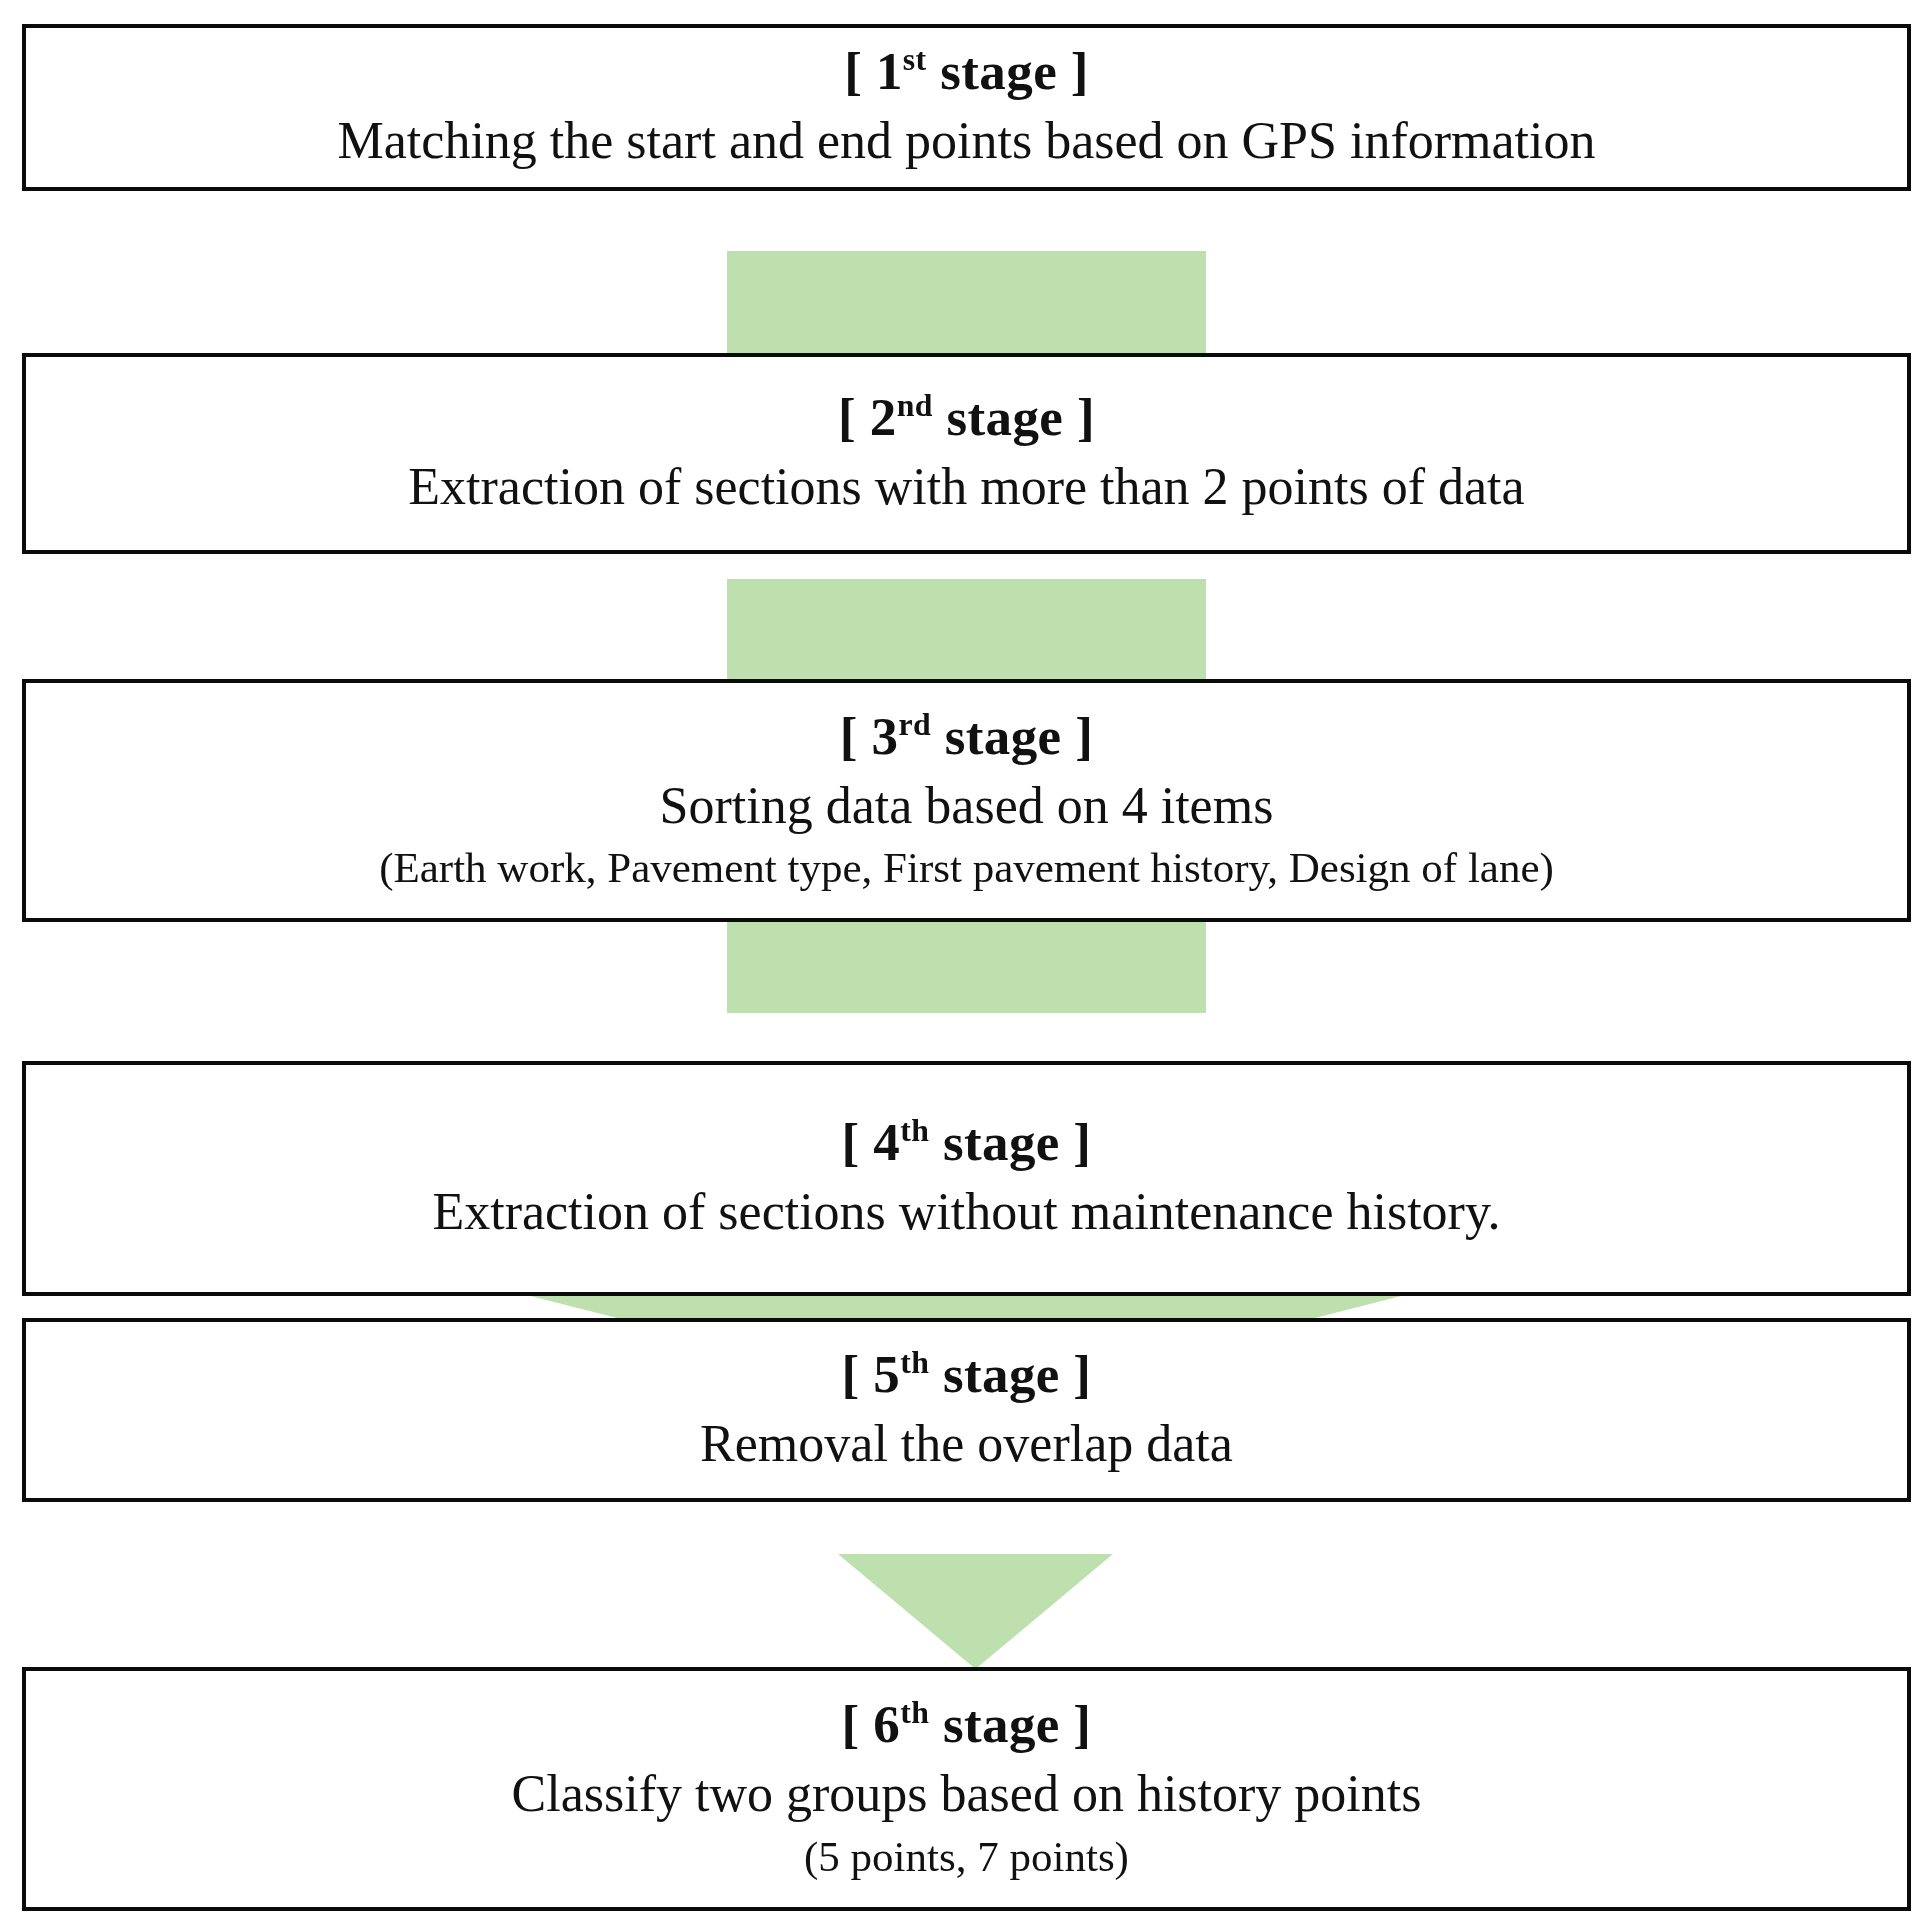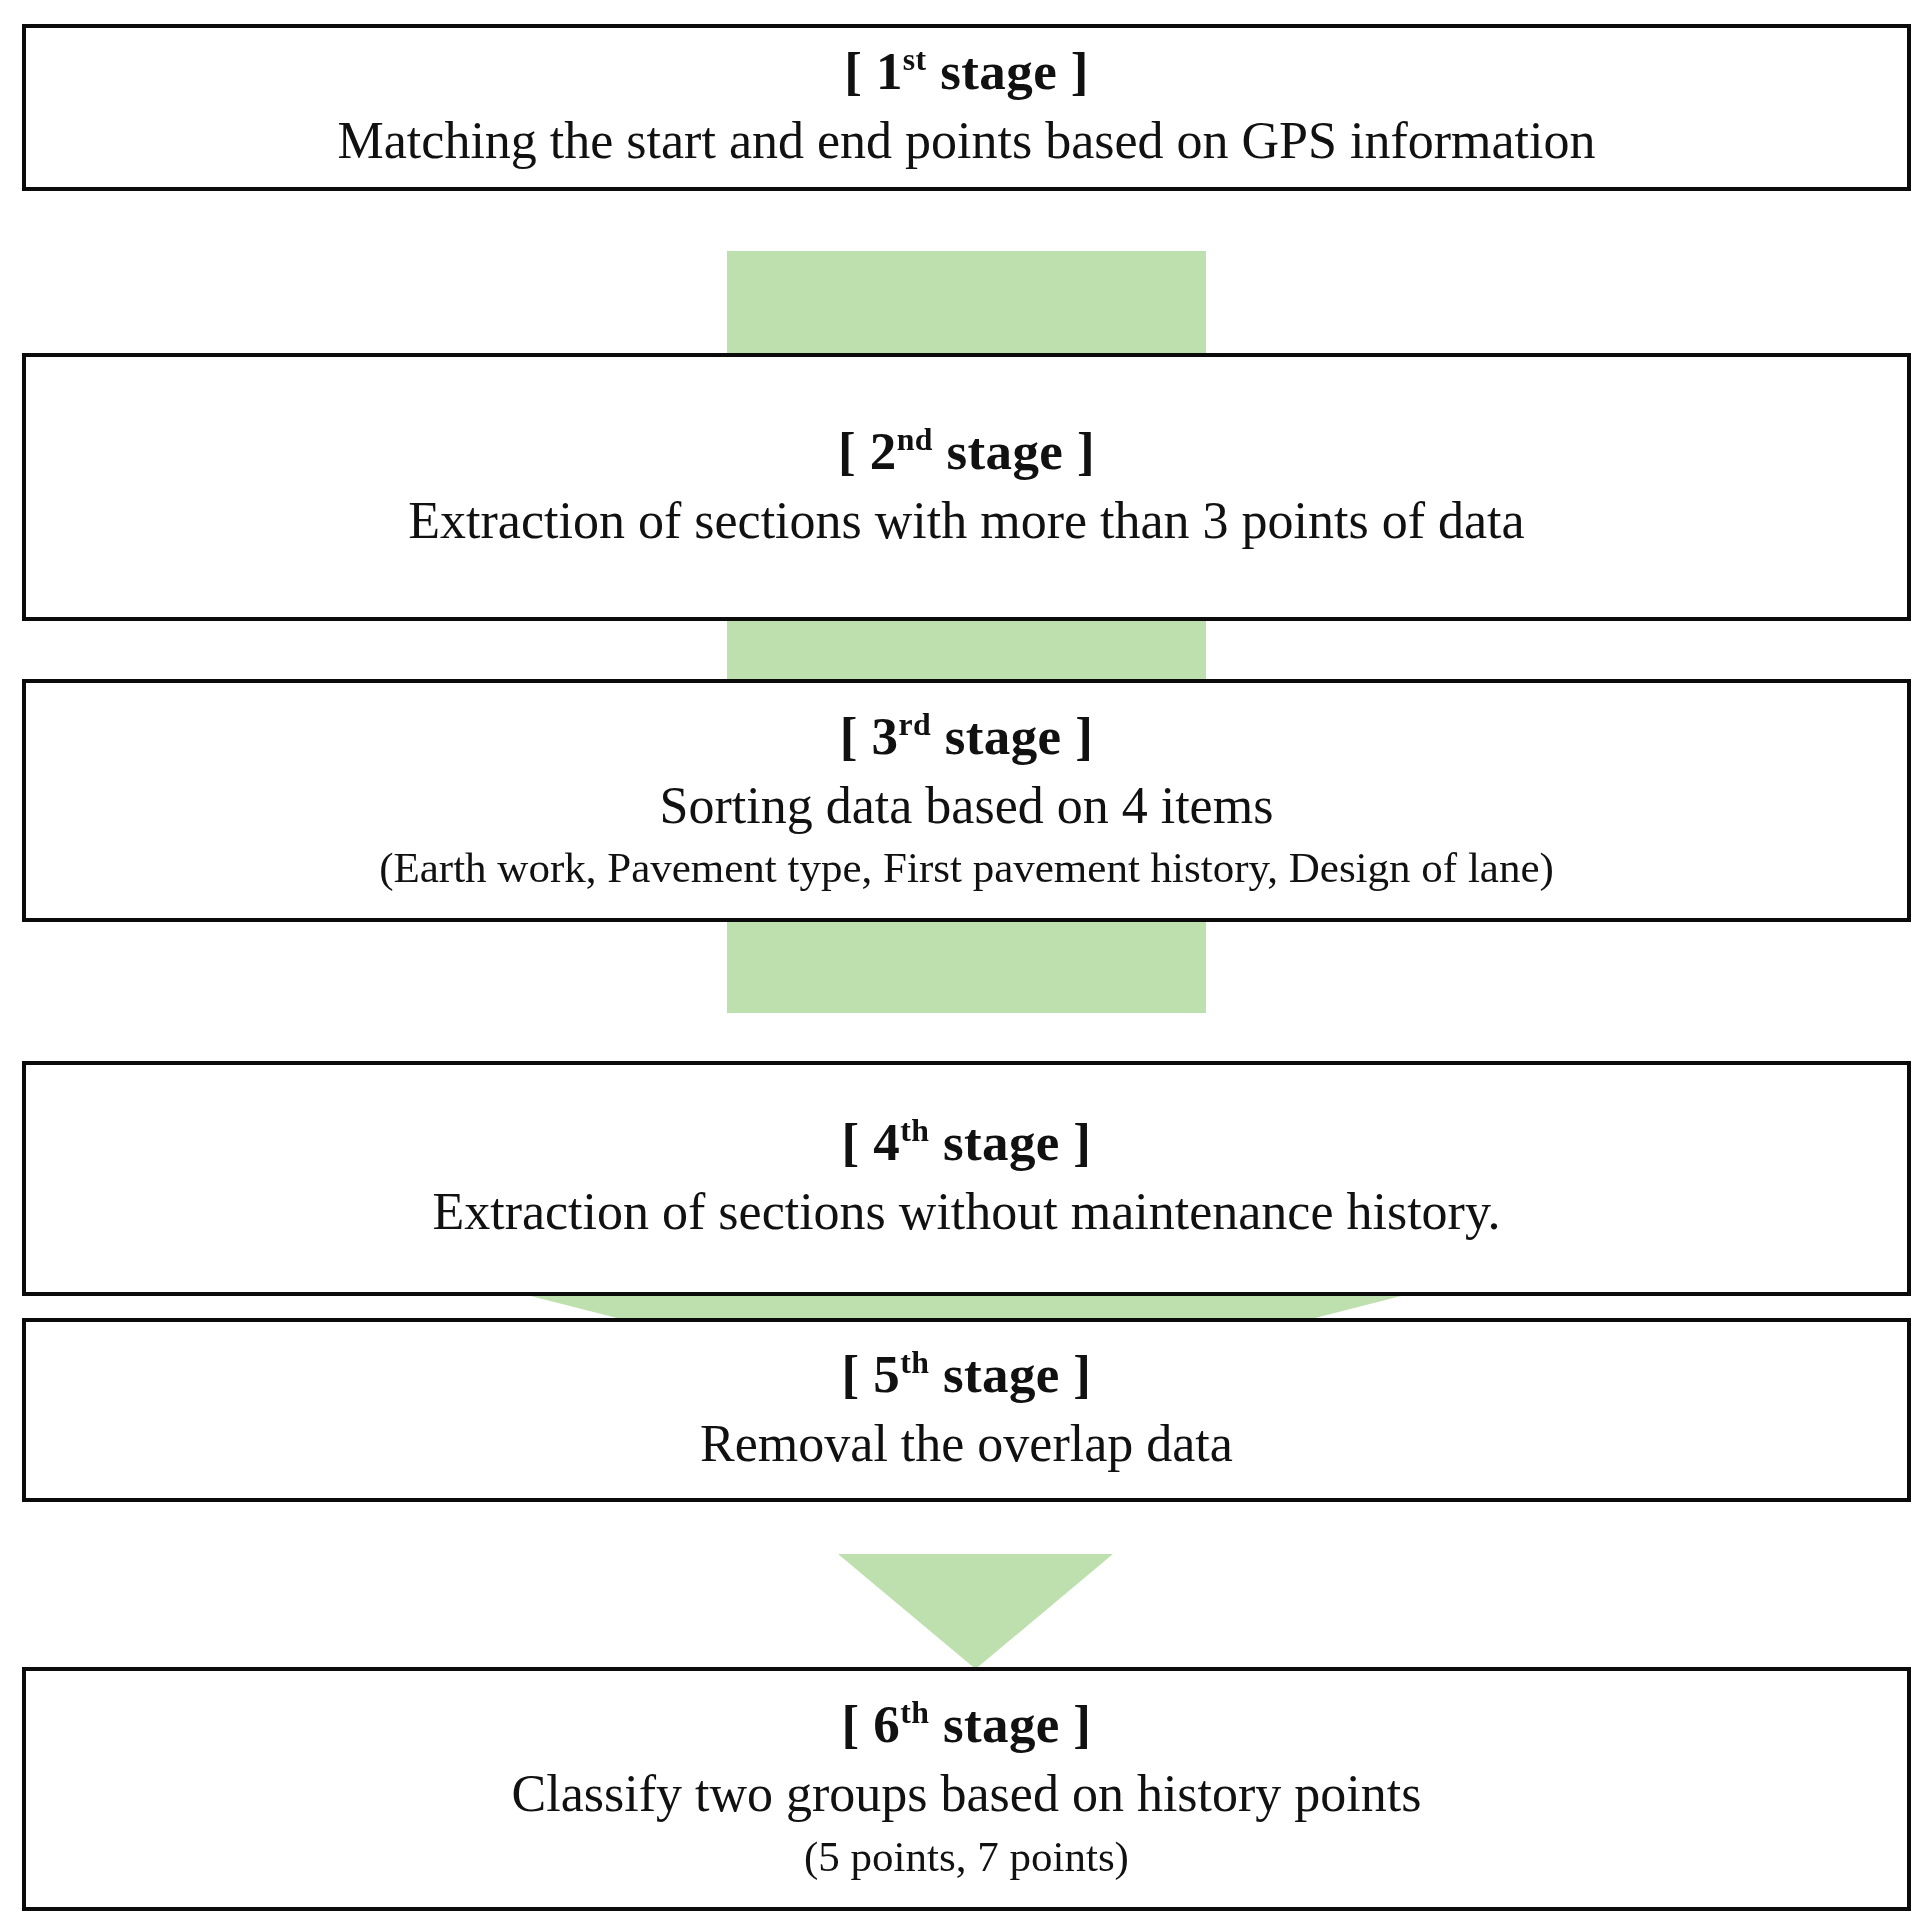--- a/index.html
+++ b/index.html
@@ -64,21 +64,21 @@
     font-family: "Liberation Serif", "DejaVu Serif", serif;
     font-size: 43px;
     color: #111111;
     line-height: 1.12;
     margin-top: 8.9px;
     white-space: nowrap;
   }
 
   
   #box-1 { top: 24px;   height: 167px; }
-  #box-2 { top: 353px;  height: 268px; }
+  #box-2 { top: 353px;  height: 201px; }
   #box-3 { top: 679px;  height: 243px; }
   #box-4 { top: 1061px; height: 235px; }
   #box-5 { top: 1318px; height: 184px; }
   #box-6 { top: 1667px; height: 244px; }
 
   
   .connector-bar {
     position: absolute;
     left: 727px;
     width: 479px;
@@ -120,21 +120,21 @@
     </div>
     <div class="stage-text">Matching the start and end points based on GPS information</div>
   </div>
 
   <div class="connector-bar" id="connector-1"></div>
 
   <div class="stage-box" id="box-2">
     <div class="stage-label">
       <span>[ 2</span><sup>nd</sup><span> stage ]</span>
     </div>
-    <div class="stage-text">Extraction of sections with more than 3 points of data</div>
+    <div class="stage-text">Extraction of sections with more than 2 points of data</div>
   </div>
 
   <div class="connector-bar" id="connector-2"></div>
 
   <div class="stage-box" id="box-3">
     <div class="stage-label">
       <span>[ 3</span><sup>rd</sup><span> stage ]</span>
     </div>
     <div class="stage-text">Sorting data based on 4 items</div>
     <div class="stage-subtext">(Earth work, Pavement type, First pavement history, Design of lane)</div>

